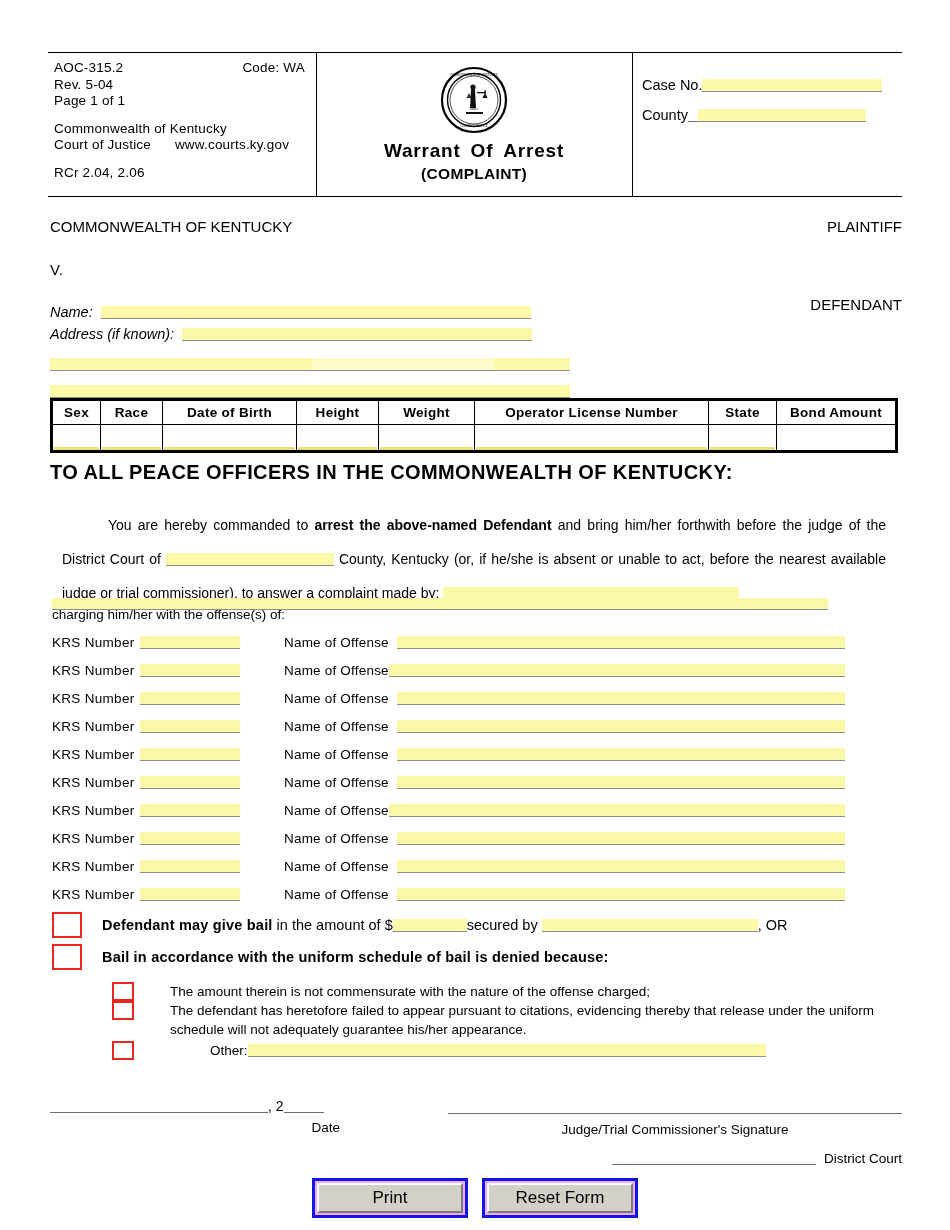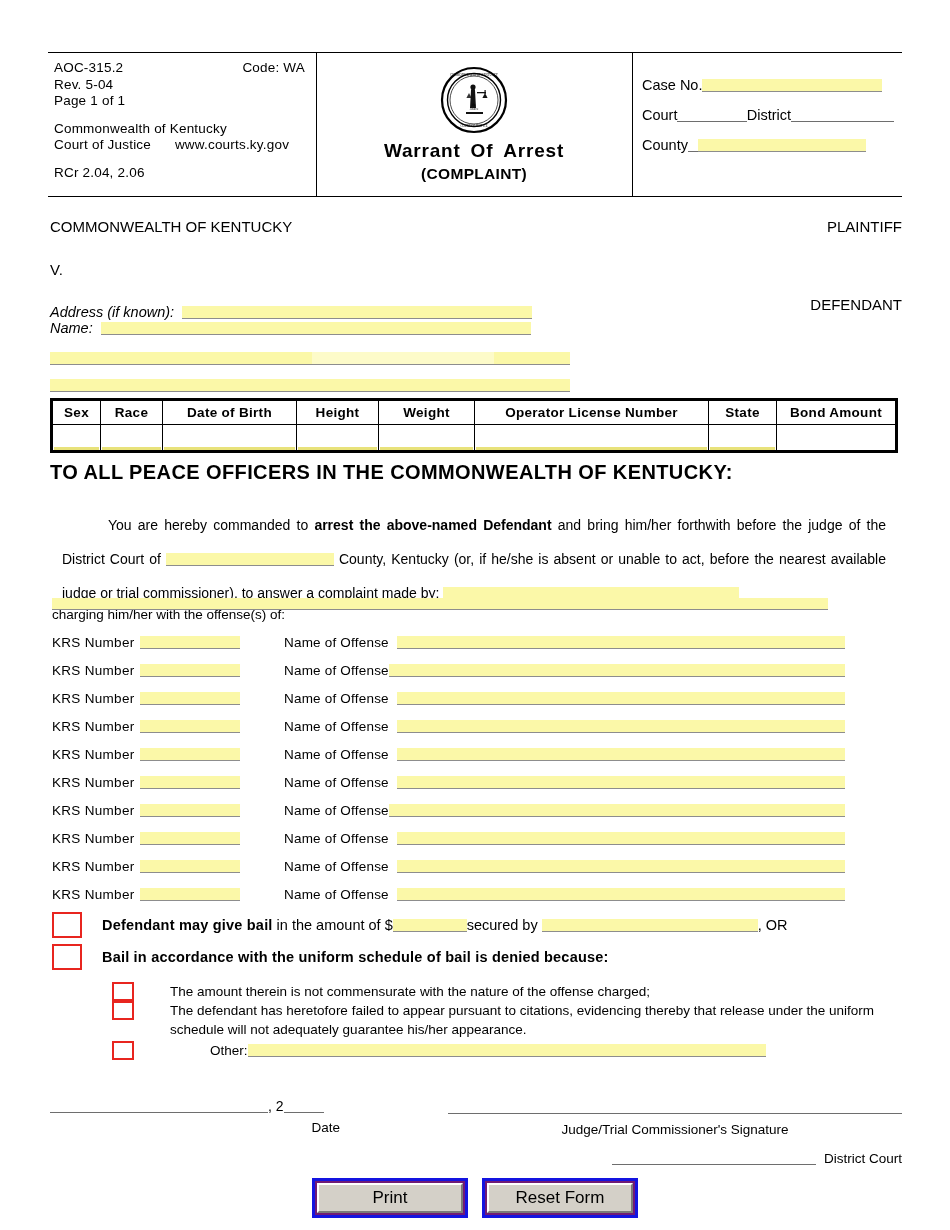--- a/index.html
+++ b/index.html
@@ -165,21 +165,21 @@
     display: flex; align-items: baseline; justify-content: flex-end;
     font-size: 13.5px;
   }
 
   
   .btn-bar {
     position: absolute; left: 0; top: 1178px; width: 950px;
     display: flex; justify-content: center; gap: 14px;
   }
   .btn-outer {
-    border: 3px solid #1414e0; padding: 2px; background: #701a75;
+    border: 3px solid #1414e0; padding: 2px; background: #f0abfc;
   }
   .btn-inner {
     width: 146px; height: 30px;
     background: #d4d0c8;
     border-top: 2px solid #ffffff; border-left: 2px solid #ffffff;
     border-right: 2px solid #7a7a7a; border-bottom: 2px solid #7a7a7a;
     display: flex; align-items: center; justify-content: center;
     font-size: 17px; color: #000;
     cursor: pointer;
   }
@@ -240,46 +240,40 @@
     </div>
     <div class="complaint-sub">(COMPLAINT)</div>
   </div>
 
   <div class="hdr-right">
     <div class="r">
       <span>Case No.</span>
       <span class="fld" style="width:180px;"></span>
     </div>
     <div class="r">
-      <span>Court</span>
-      <span class="line-plain" style="width:74px;"></span>
-      <span>District</span>
-      <span class="line-plain" style="width:110px;"></span>
-    </div>
-    <div class="r">
       <span>County</span>
       <span class="line-plain" style="width:10px;"></span>
       <span class="fld" style="width:168px;"></span>
     </div>
   </div>
 
   <div class="parties">
     <div class="party-row">
       <span>COMMONWEALTH OF KENTUCKY</span>
       <span>PLAINTIFF</span>
     </div>
     <div class="v-mark">V.</div>
     <div class="name-block">
+      <div class="name-line">
+        <span class="ital">Name:</span>
+        <span class="fld" style="width:430px;margin-left:8px;"></span>
+      </div>
       <div class="name-line" style="margin-top:6px;">
         <span class="ital">Address (if known):</span>
         <span class="fld" style="width:350px;margin-left:8px;"></span>
-      </div>
-      <div class="name-line">
-        <span class="ital">Name:</span>
-        <span class="fld" style="width:430px;margin-left:8px;"></span>
       </div>
       <div class="name-line" style="margin-top:14px;">
         <span class="fld" style="width:262px;"></span>
         <span class="fld pale" style="width:182px;"></span>
         <span class="fld" style="width:76px;"></span>
       </div>
       <div class="name-line" style="margin-top:14px;">
         <span class="fld" style="width:520px;"></span>
       </div>
     </div>

